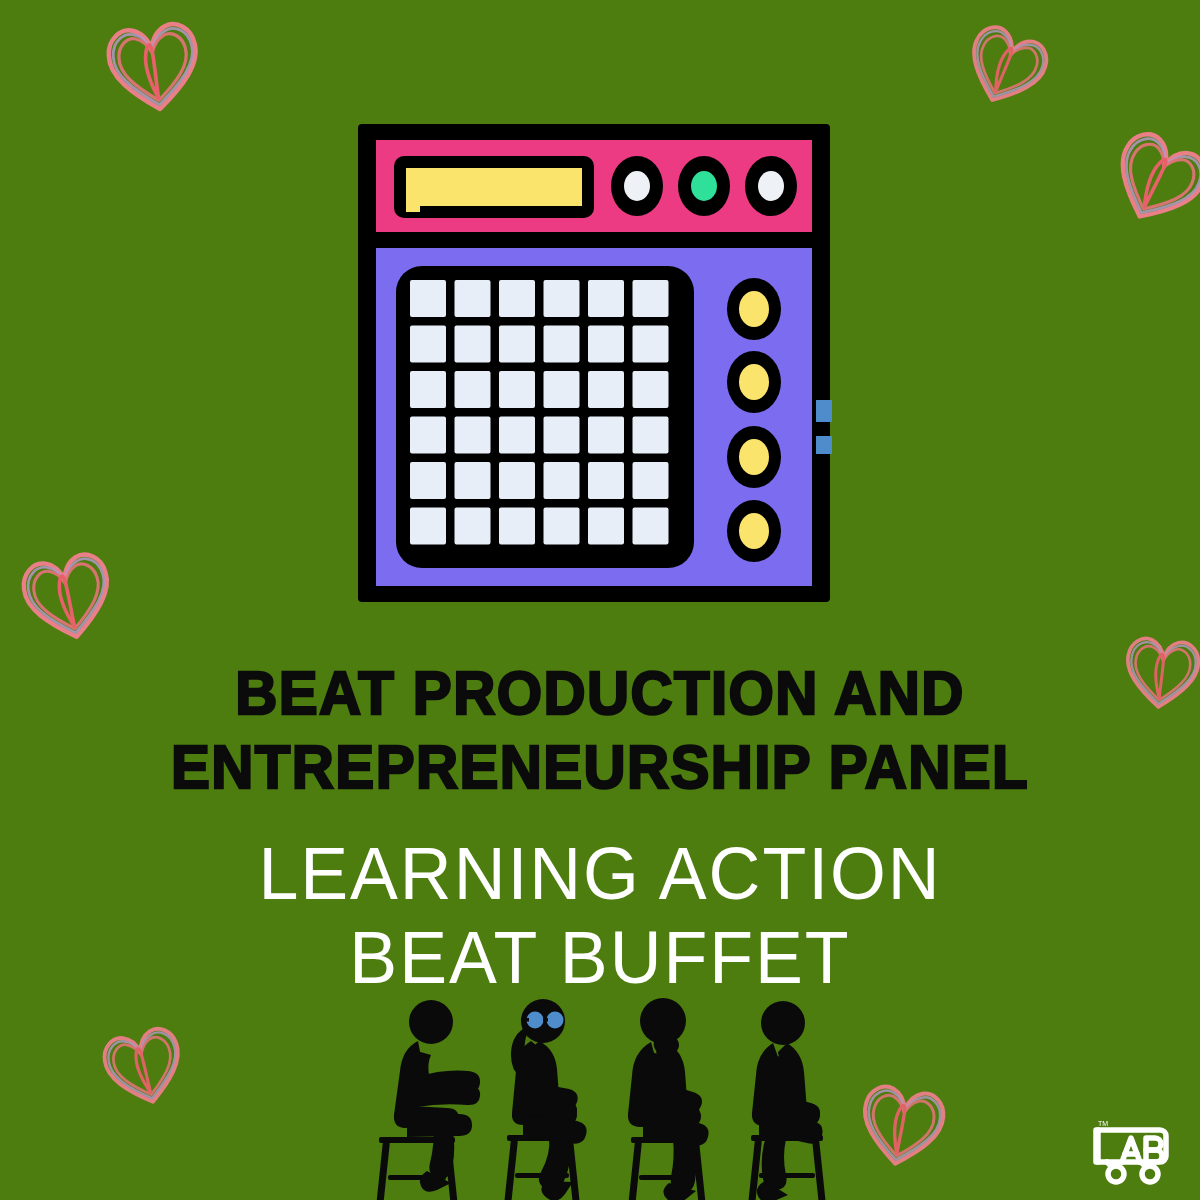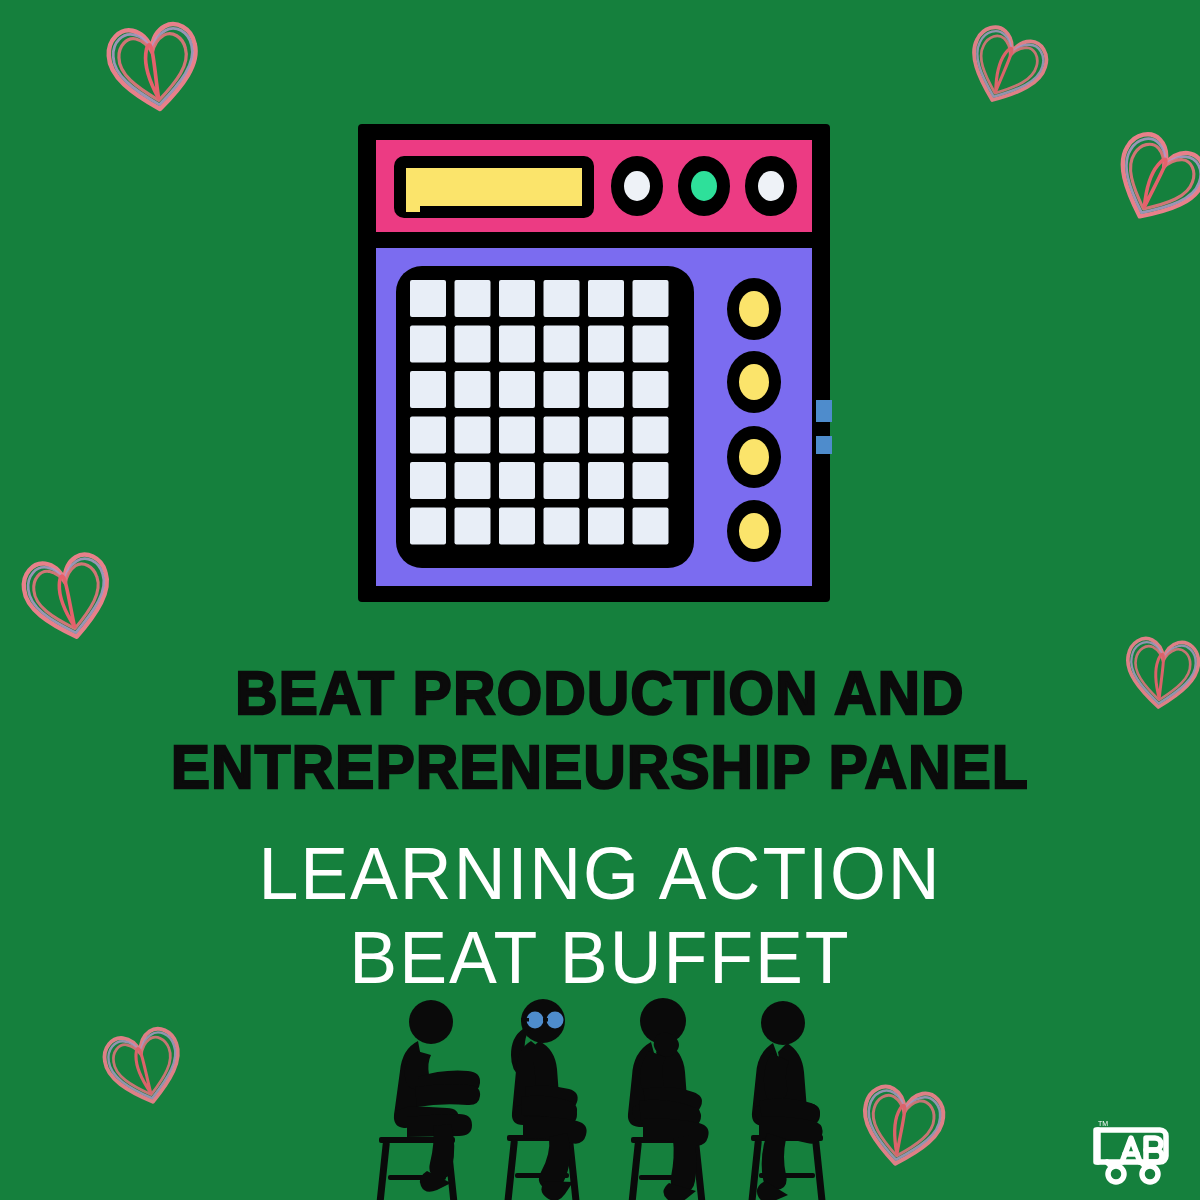--- a/index.html
+++ b/index.html
@@ -68,21 +68,21 @@
   #lab-logo{
     position:absolute;
     right:22px;bottom:14px;
     width:96px;height:74px;
   }
   #lab-logo svg{display:block;width:100%;height:100%;}
 </style>
 </head>
 <body style="background: rgb(78, 140, 204);">
 
-<div id="poster" style="background: #15803d;">
+<div id="poster" style="background: #4d7c0f;">
 
   <div class="heart" id="h0" style="left: 96px; top: 14px; width: 116px; height: 104px; transform: rotate(-8deg); opacity: 0.95;">
 <svg viewBox="0 0 100 96" xmlns="http://www.w3.org/2000/svg">
   <g fill="none" stroke-linecap="round" stroke-linejoin="round">
     <path d="M50 88 C26 70 8 52 10 33 C11 18 24 9 35 13 C43 16 48 24 50 32
              C52 24 57 16 65 13 C76 9 89 18 90 33 C92 52 74 70 50 88 Z" stroke="#f4808f" stroke-width="4.2"></path>
     <path d="M50 84 C28 67 12 51 14 34 C15 21 26 13 36 17 C44 20 48 27 50 34
              C52 27 57 20 65 17 C75 13 86 21 87 34 C89 51 72 67 50 84 Z" stroke="#b79ad4" stroke-width="2.6" opacity="0.85"></path>
     <path d="M50 80 C31 65 17 51 19 36 C20 25 29 18 37 21 C44 24 48 30 50 36
              C52 30 56 24 63 21 C71 18 80 25 81 36 C83 51 69 65 50 80 Z" stroke="#f0737f" stroke-width="3" opacity="0.9"></path>

